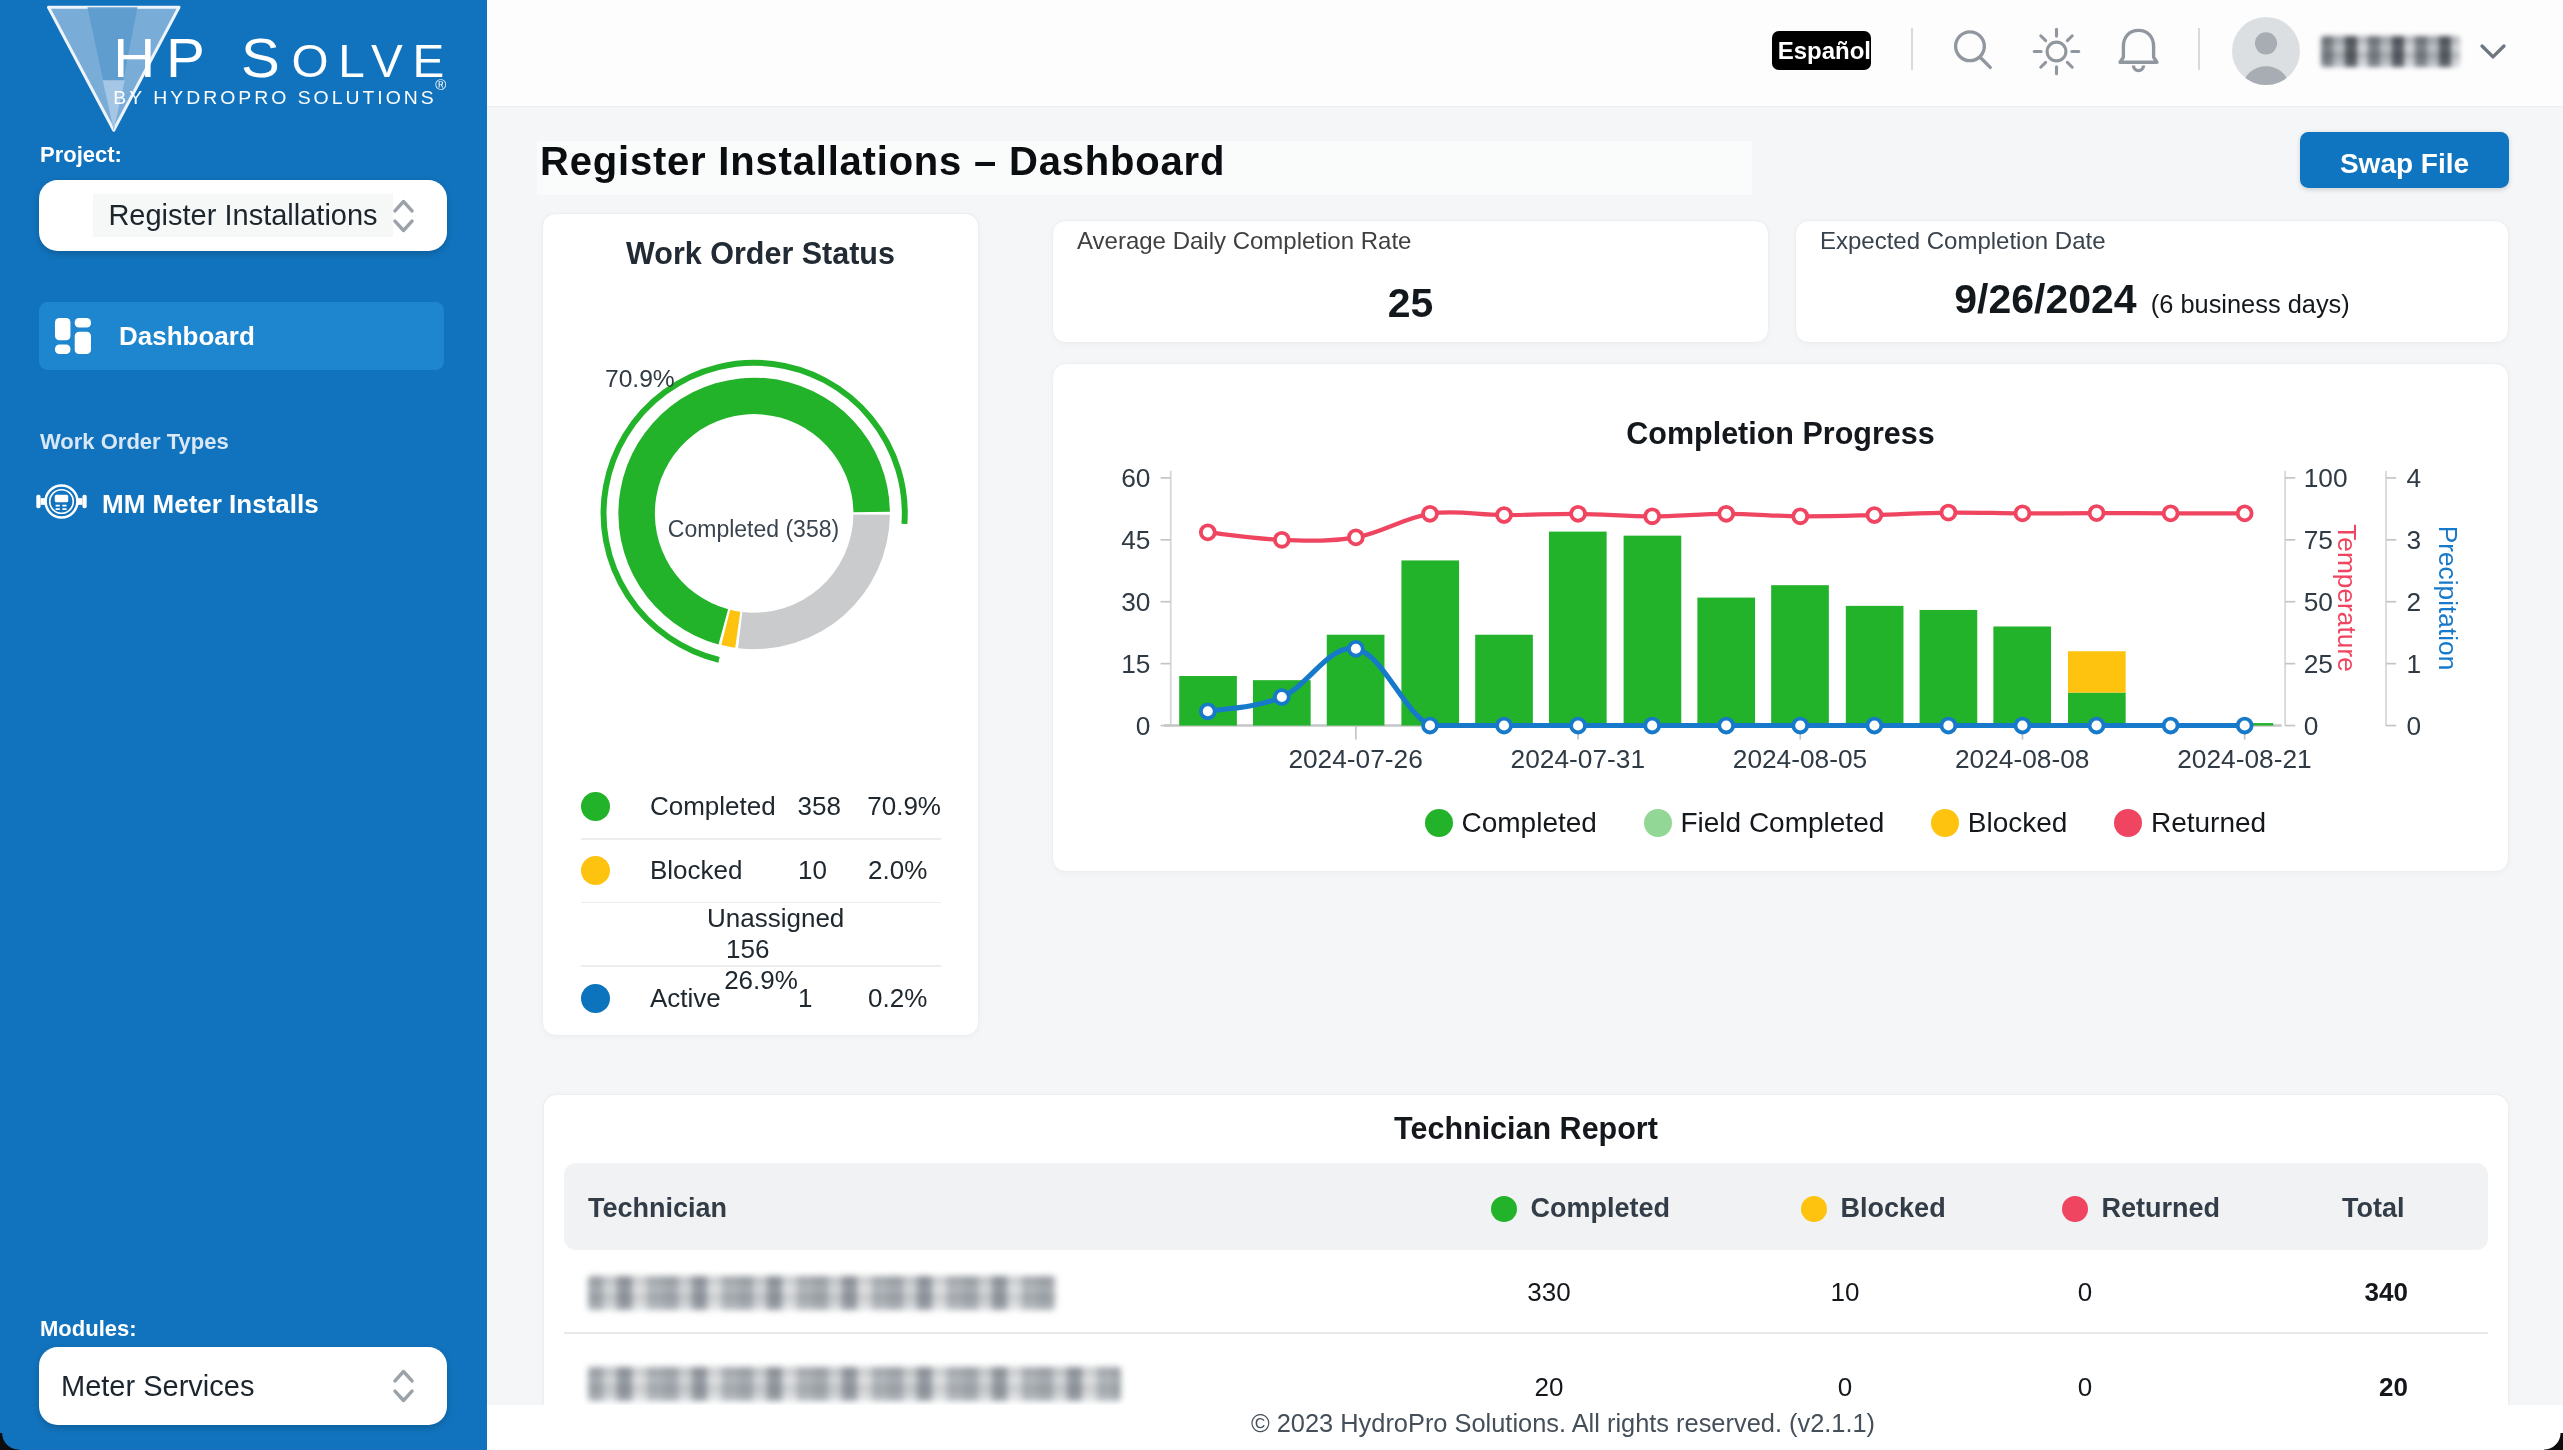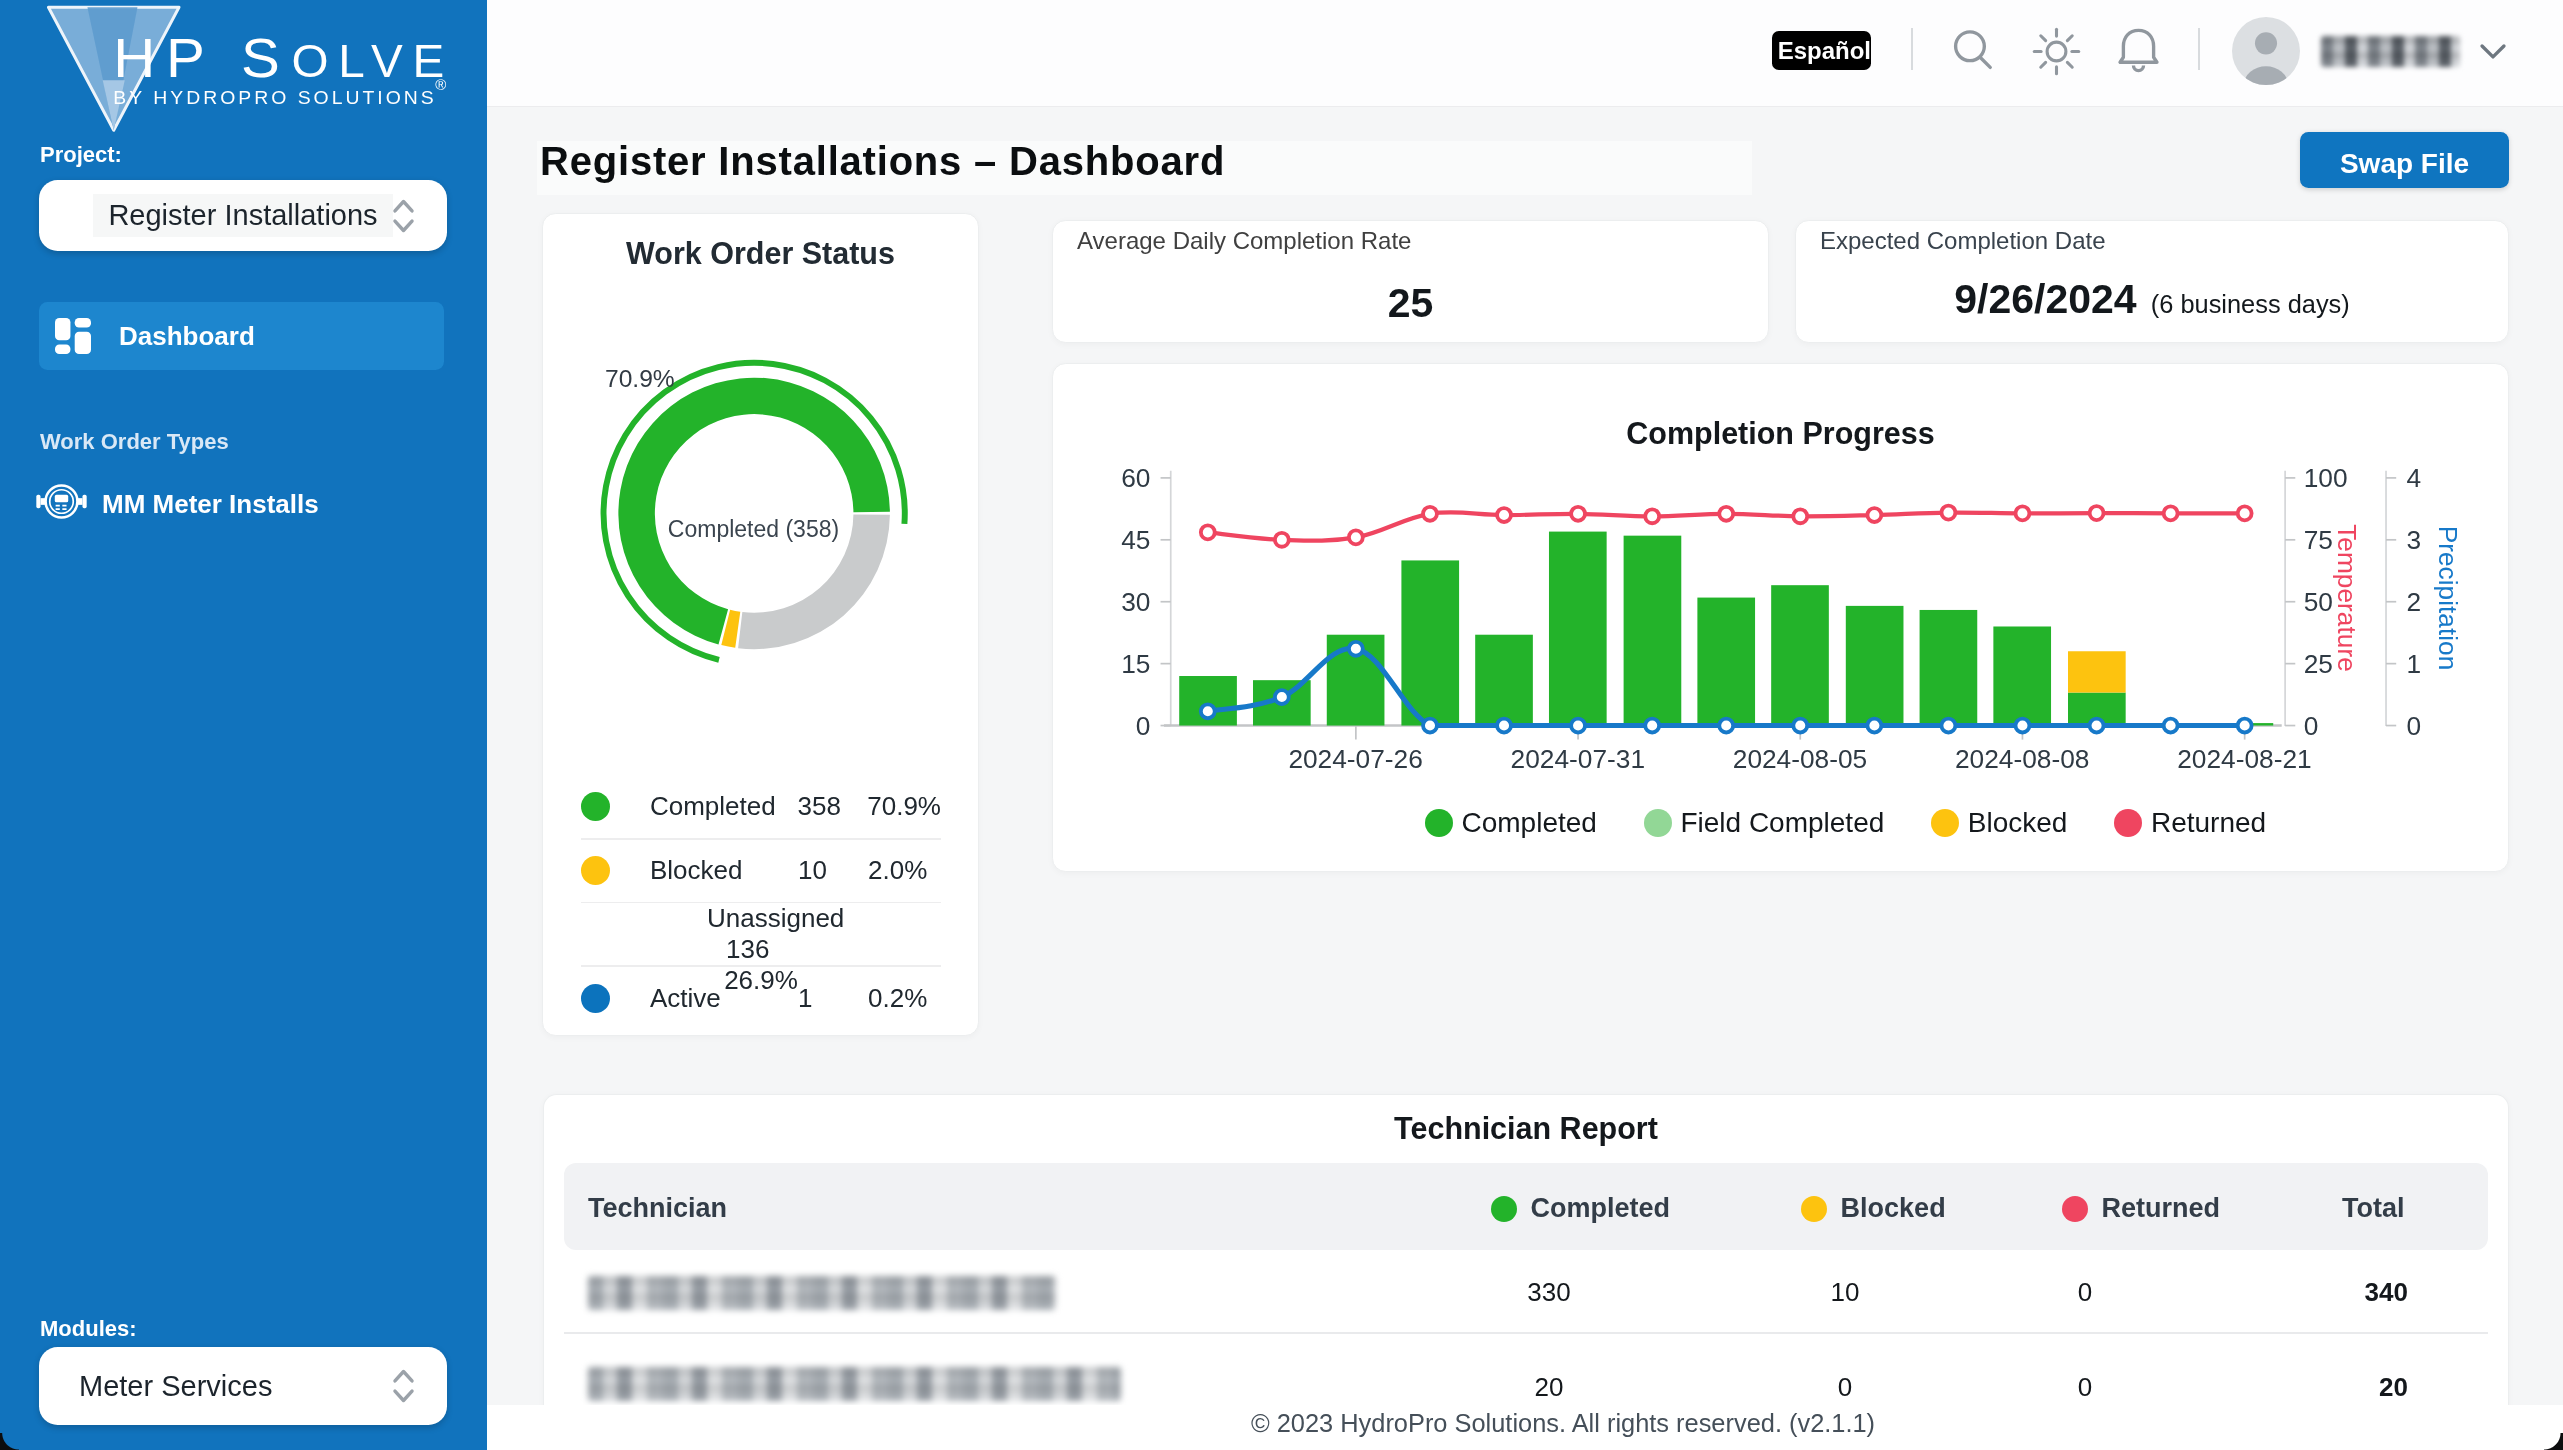--- a/index.html
+++ b/index.html
@@ -82,21 +82,21 @@
     <rect x="55" y="20" width="5" height="16" rx="2" fill="#fff" stroke="none"></rect>
     <rect x="5" y="24" width="7" height="8" fill="#fff" stroke="none"></rect>
     <rect x="48" y="24" width="7" height="8" fill="#fff" stroke="none"></rect>
     <rect x="22" y="20" width="16" height="9" rx="2" fill="#fff" stroke="none"></rect>
     <path d="M23 33 h5 M31 33 h5 M23 37 h5 M31 37 h5" stroke-width="2.2"></path>
   </g>
 </svg>
 <div class="abs" style="left:102px;top:489px;color:#fff;font-size:26px;font-weight:bold;">MM Meter Installs</div>
 <div class="sideLabel" style="top:1316px;">Modules:</div>
 <div class="sel" style="top:1347px;height:78px;">
-    <span style="margin-left:40px;text-align:center;">Meter Services</span>
+    <span style="margin-left:22px;text-align:center;">Meter Services</span>
   <svg class="caret" width="29" height="41" viewBox="0 0 34 48">
       <path d="M7 18 L17 7 L27 18" fill="none" stroke="#9ba2a9" stroke-width="4" stroke-linecap="round" stroke-linejoin="round"></path>
       <path d="M7 30 L17 41 L27 30" fill="none" stroke="#9ba2a9" stroke-width="4" stroke-linecap="round" stroke-linejoin="round"></path>
     </svg>
 </div>
 
 <div id="espanol">Español</div>
 <div class="vdiv" style="left:1911px;"></div>
 <svg class="abs" style="left:1948px;top:26px;" width="49" height="49" viewBox="0 0 58 58">
     <circle cx="26" cy="24" r="17" fill="none" stroke="#90979e" stroke-width="4"></circle>
@@ -156,21 +156,21 @@
   <div style="display:flex;align-items:center;height:62px;">
       <span class="dot" style="width:29px;height:29px;background:#fdc30f;"></span>
       <span style="margin-left:40px;width:148px;">Blocked</span>
       <span style="width:70px;">10</span>
       <span>2.0%</span>
     </div>
   <div style="height:1.7px;background:#ededee;"></div>
   <div style="display:flex;align-items:center;height:62px;flex-direction:column;">
       <span class="dot" style="width:29px;height:29px;background:#c9cbcc;"></span>
       <span style="margin-left:40px;width:148px;">Unassigned</span>
-      <span style="width:70px;">136</span>
+      <span style="width:70px;">156</span>
       <span>26.9%</span>
     </div>
   <div style="height:1.7px;background:#ededee;"></div>
   <div style="display:flex;align-items:center;height:62px;">
       <span class="dot" style="width:29px;height:29px;background:#0c73bd;"></span>
       <span style="margin-left:40px;width:148px;">Active</span>
       <span style="width:70px;">1</span>
       <span>0.2%</span>
     </div>
 </div>

